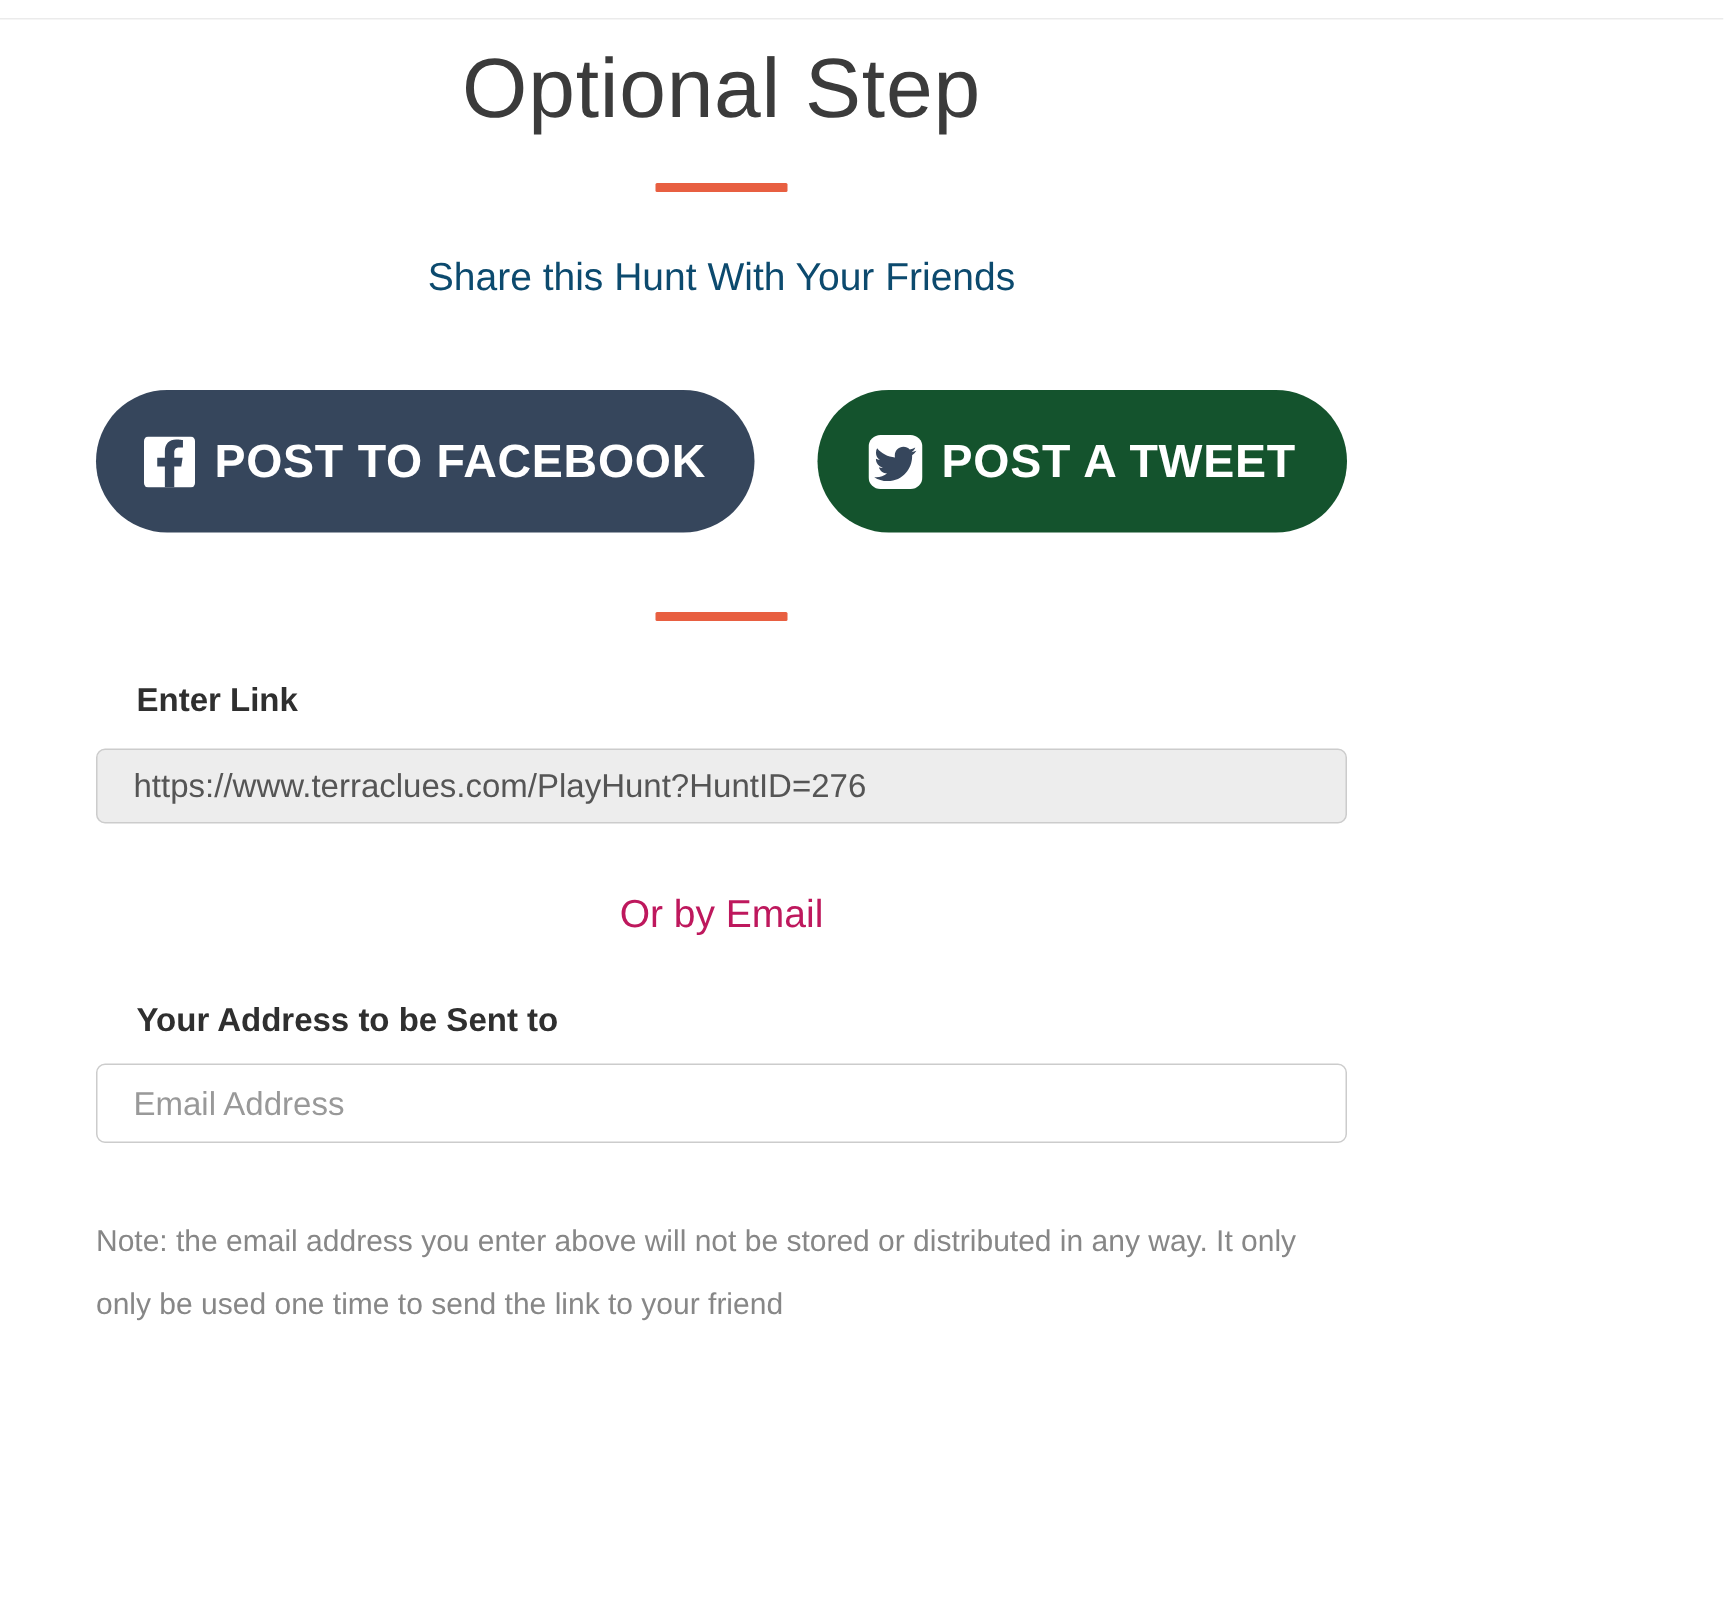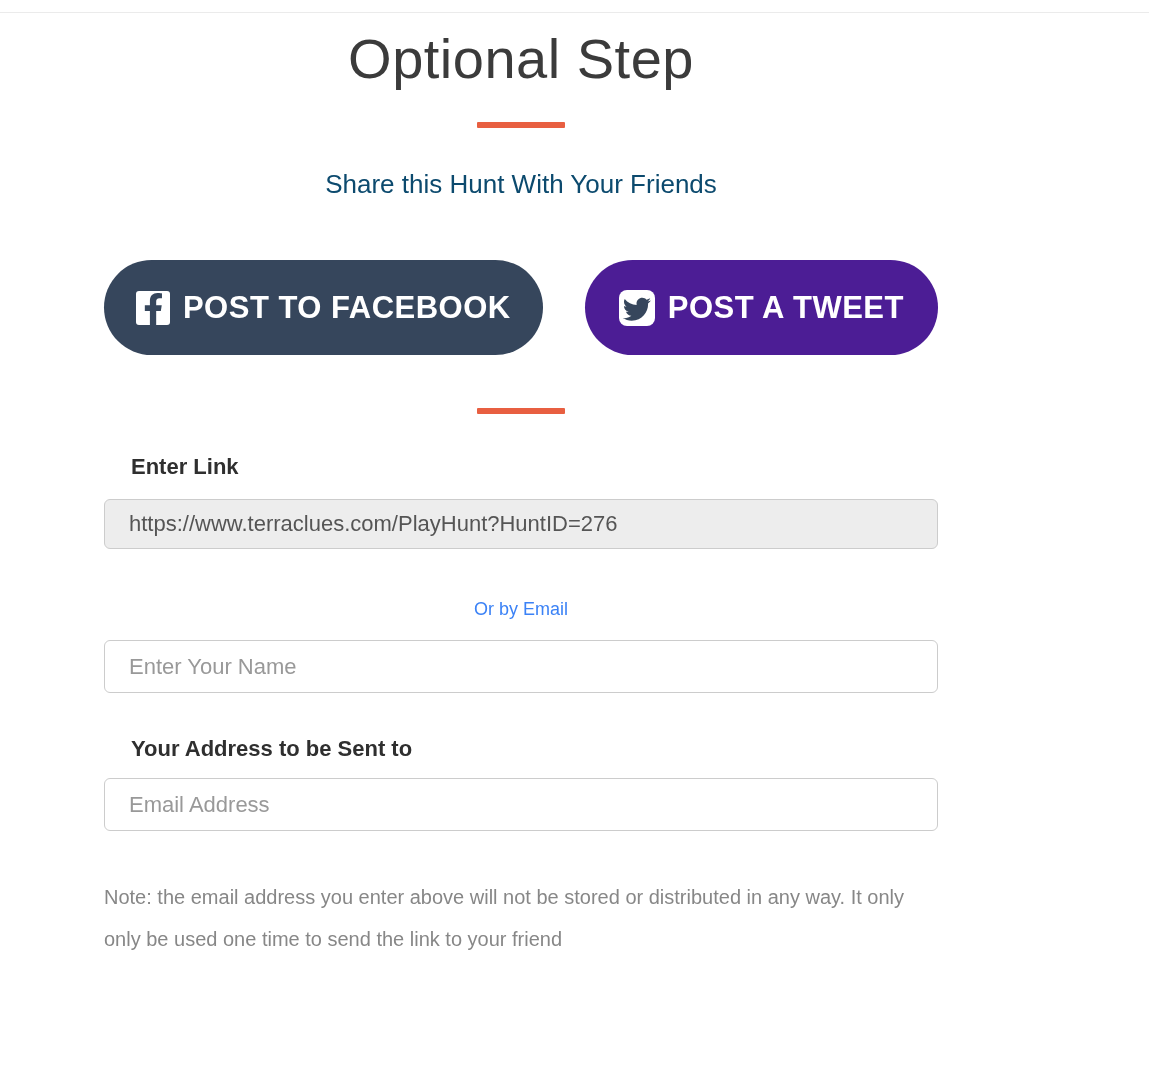--- a/index.html
+++ b/index.html
@@ -9,21 +9,21 @@
     font-family: "Liberation Sans", sans-serif;
     overflow: hidden;
   }
   .topline {
     margin-top: 12px;
     border-top: 1px solid #ebebeb;
     width: 100%;
   }
   .container {
     width: 834px;
-    margin-left: 104px;
+    margin-left: 64px;
   }
   .page-title {
     margin-top: 13px;
     font-size: 56px;
     font-weight: 400;
     line-height: 66px;
     color: #3b3b3b;
     text-align: center;
     letter-spacing: 0.5px;
   }
@@ -89,23 +89,23 @@
   }
   .text-input::placeholder { color: #999999; opacity: 1; }
   .share-input {
     height: 50px;
     margin-top: 19px;
     background: #ededed;
     color: #555555;
   }
   .or-email {
     margin-top: 45px;
-    font-size: 18px;
+    font-size: 26px;
     line-height: 30px;
-    color: #3b82f6;
+    color: #be185d;
     text-align: center;
   }
   .note {
     margin-top: 45px;
     font-size: 20px;
     line-height: 42px;
     color: #878787;
   }
 </style>
 </head>
@@ -127,40 +127,39 @@
         <svg width="34" height="34" viewBox="0 0 34 34" aria-hidden="true">
           <rect width="34" height="34" rx="3" fill="#ffffff"></rect>
           <g transform="translate(7.4,2) scale(0.0625)">
             <path class="ic-navy" d="M279.14 288l14.22-92.66h-88.91v-60.13c0-25.35 12.42-50.06 52.24-50.06h40.42V6.26S260.43 0 225.36 0c-73.22 0-121.08 44.38-121.08 124.72v70.62H22.89V288h81.39v224h100.17V288z" fill="#36465c"></path>
           </g>
         </svg>
       </span>
       <span>POST TO FACEBOOK</span>
     </button>
 
-    <button class="btn btn-tw" style="background: #4c1d95;">
+    <button class="btn btn-tw" style="background: #14532d;">
       <span class="icon">
         <svg width="36" height="36" viewBox="0 0 36 36" aria-hidden="true">
           <rect width="36" height="36" rx="8" fill="#ffffff"></rect>
           <g transform="translate(3.8,5.2) scale(0.055)">
             <path class="ic-navy" d="M459.37 151.716c.325 4.548.325 9.097.325 13.645 0 138.72-105.583 298.558-298.558 298.558-59.452 0-114.68-17.219-161.137-47.106 8.447.974 16.568 1.299 25.34 1.299 49.055 0 94.213-16.568 130.274-44.832-46.132-.975-84.792-31.188-98.112-72.772 6.498.974 12.995 1.624 19.818 1.624 9.421 0 18.843-1.3 27.614-3.573-48.081-9.747-84.143-51.98-84.143-102.985v-1.299c13.969 7.797 30.214 12.67 47.431 13.319-28.264-18.843-46.781-51.005-46.781-87.391 0-19.492 5.197-37.36 14.294-52.954 51.655 63.675 129.3 105.258 216.365 109.807-1.624-7.797-2.599-15.918-2.599-24.04 0-57.828 46.782-104.934 104.934-104.934 30.213 0 57.502 12.67 76.67 33.137 23.715-4.548 46.456-13.32 66.599-25.34-7.798 24.366-24.366 44.833-46.132 57.827 21.117-2.273 41.584-8.122 60.426-16.243-14.292 20.791-32.161 39.308-52.628 54.253z" fill="#36465c"></path>
           </g>
         </svg>
       </span>
       <span>POST A TWEET</span>
     </button>
   </div>
 
   <div class="accent-divider divider2" style="background: rgb(232, 95, 65);"></div>
 
   <label class="field-label">Enter Link</label>
   <input class="text-input share-input" type="text" readonly="" value="https://www.terraclues.com/PlayHunt?HuntID=276" style="">
 
   <p class="or-email">Or by Email</p>
 
-  <input class="text-input" type="text" placeholder="Enter Your Name" style="">
 
   <label class="field-label email">Your Address to be Sent to</label>
   <input class="text-input" type="text" placeholder="Email Address" style="">
 
   <p class="note">Note: the email address you enter above will not be stored or distributed in any way. It only only be used one time to send the link to your friend</p>
 
 </main>
 
 </body></html>

